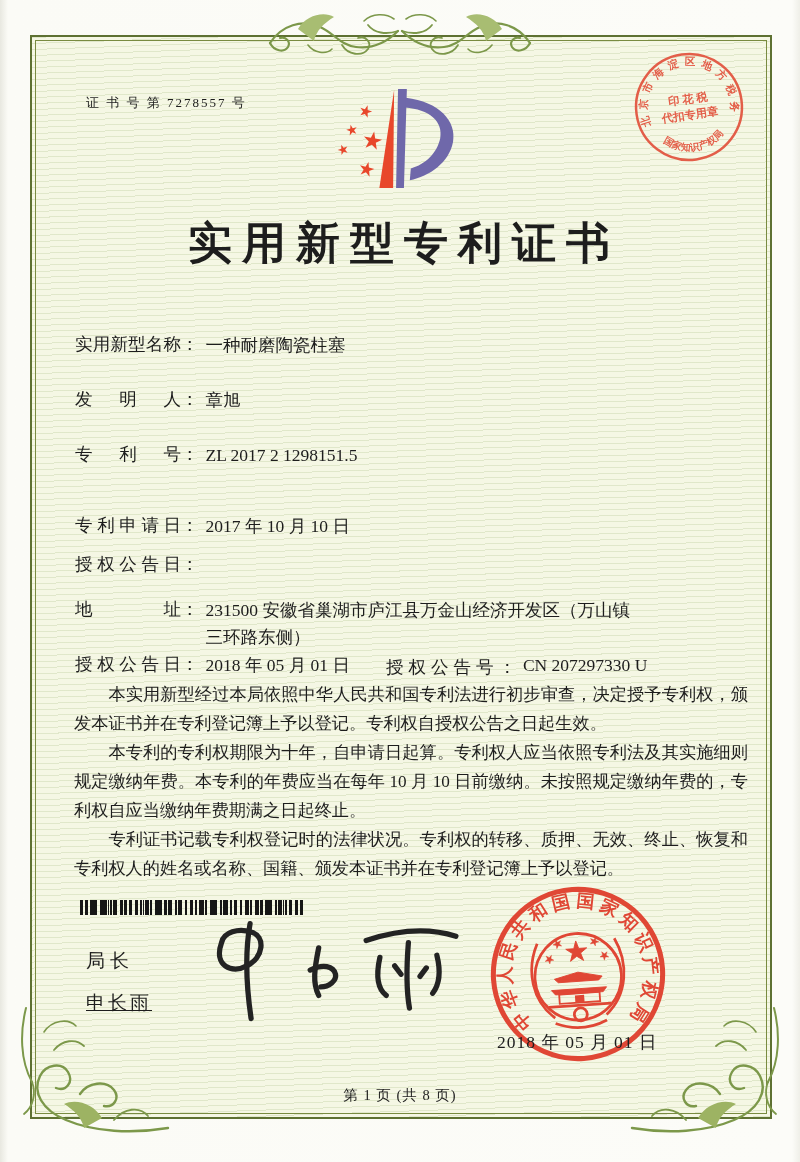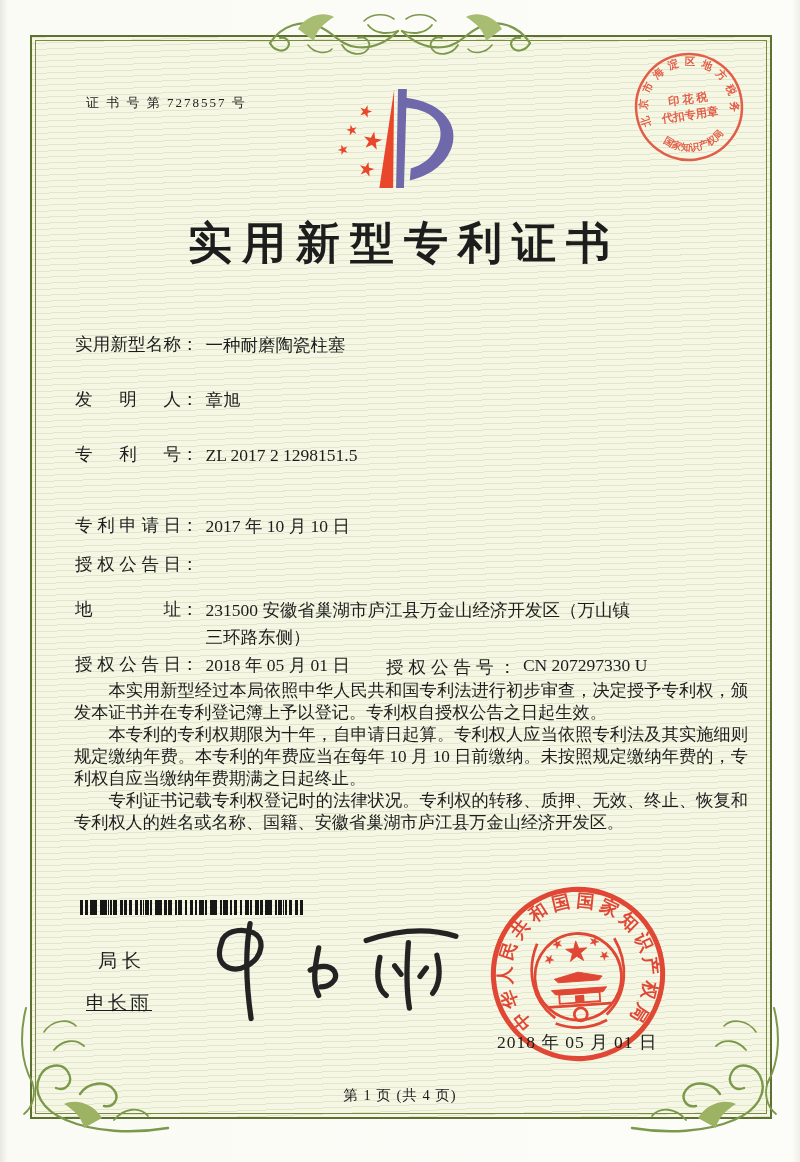--- a/index.html
+++ b/index.html
@@ -31,30 +31,30 @@
   .field-row{position:absolute;left:75px;display:flex;align-items:flex-start;font-size:17.5px;}
   .lbl{display:inline-block;width:106px;text-align:justify;text-align-last:justify;white-space:nowrap;}
   .lbl-auto{width:auto;letter-spacing:5px;text-align-last:auto;}
   .colon{margin-right:7px;}
   .val{line-height:27px;}
   .val-addr{width:438px;}
   .r1{top:332px}.r2{top:387px}.r3{top:442px}.r4{top:513px}.r5{top:552px}
   .r6{top:597px}.r7{top:652px}
   .grant-no{margin-left:36px;display:flex;align-items:flex-end;}
   .body-text{position:absolute;left:74px;top:680px;width:674px;font-size:17.2px;
-             line-height:22px;text-align:justify;}
+             line-height:29px;text-align:justify;}
   .body-text p{margin:0;text-indent:2em;}
   .barcode{position:absolute;left:80px;top:900px;width:224px;height:15px;
     background:
       repeating-linear-gradient(90deg,#161616 0 2px,transparent 2px 5px),
       repeating-linear-gradient(90deg,#161616 0 1px,transparent 1px 7px),
       repeating-linear-gradient(90deg,#161616 0 3px,transparent 3px 11px);
   }
   .signature{position:absolute;left:192px;top:910px;width:285px;height:118px;}
-  .director-title{position:absolute;left:98px;top:948px;font-size:19px;letter-spacing:5px;}
+  .director-title{position:absolute;left:86px;top:948px;font-size:19px;letter-spacing:5px;}
   .director-name{position:absolute;left:86px;top:990px;font-size:19px;letter-spacing:3px;text-decoration:underline;}
   .seal{position:absolute;left:486px;top:882px;width:184px;height:184px;transform:rotate(-4deg);opacity:.93;}
   .seal-date{position:absolute;left:497px;top:1030px;font-size:17.5px;letter-spacing:1px;}
   .footer{position:absolute;left:0;top:1086px;width:100%;text-align:center;font-size:14.5px;letter-spacing:1px;}
 </style>
 </head>
 <body>
 
 <div class="page">
 
@@ -171,21 +171,21 @@
     <span class="grant-no">
       <span class="lbl lbl-auto">授权公告号</span>
         <span class="colon">：</span>
         <span class="val">CN 207297330 U</span>
     </span>
   </div>
 
   <div class="body-text">
     <p>本实用新型经过本局依照中华人民共和国专利法进行初步审查，决定授予专利权，颁发本证书并在专利登记簿上予以登记。专利权自授权公告之日起生效。</p>
     <p>本专利的专利权期限为十年，自申请日起算。专利权人应当依照专利法及其实施细则规定缴纳年费。本专利的年费应当在每年 10 月 10 日前缴纳。未按照规定缴纳年费的，专利权自应当缴纳年费期满之日起终止。</p>
-    <p>专利证书记载专利权登记时的法律状况。专利权的转移、质押、无效、终止、恢复和专利权人的姓名或名称、国籍、安徽省巢湖市庐江县万金山经济开发区。</p>
+    <p>专利证书记载专利权登记时的法律状况。专利权的转移、质押、无效、终止、恢复和专利权人的姓名或名称、国籍、颁发本证书并在专利登记簿上予以登记。</p>
   </div>
 
   <div class="barcode"></div>
 
   <div class="director-title">局长</div>
   <div class="director-name">申长雨</div>
 
   <svg class="signature" viewBox="0 0 270 110">
     <g stroke="#232323" stroke-width="5" fill="none" stroke-linecap="round">
       <path d="M55,12 C50,40 52,75 56,102"></path>
@@ -221,15 +221,15 @@
       <path d="M66,134 H134" fill="none" stroke-width="3"></path>
       <circle cx="100" cy="144" r="7" fill="none" stroke-width="3"></circle>
       <path d="M58,64 C44,92 48,126 72,146" fill="none" stroke-width="3"></path>
       <path d="M142,64 C156,92 152,126 128,146" fill="none" stroke-width="3"></path>
       <path d="M72,152 C90,160 110,160 128,152" fill="none" stroke-width="3"></path>
     </g>
   </svg>
 
   <div class="seal-date">2018 年 05 月 01 日</div>
 
-  <div class="footer">第 1 页 (共 4 页)</div>
+  <div class="footer">第 1 页 (共 8 页)</div>
 
 </div>
 
 </body></html>

